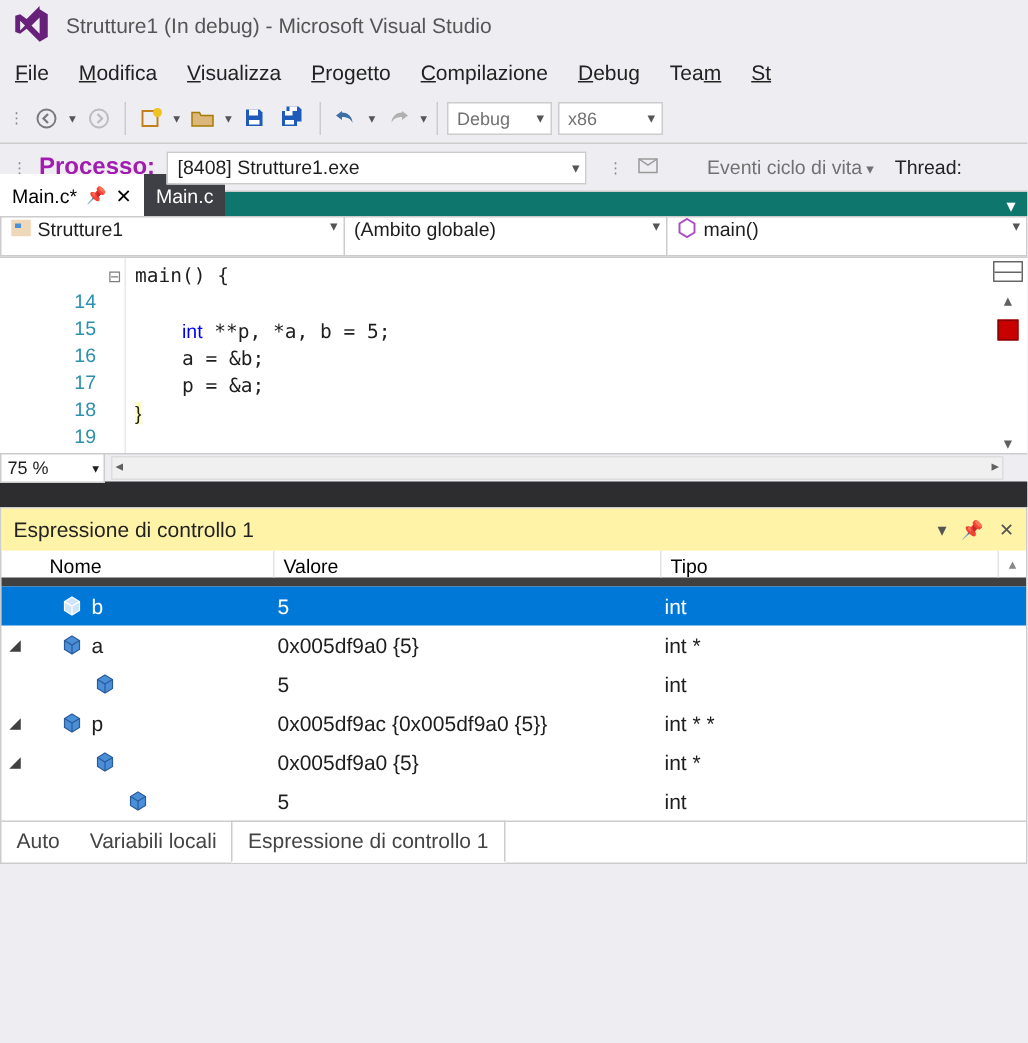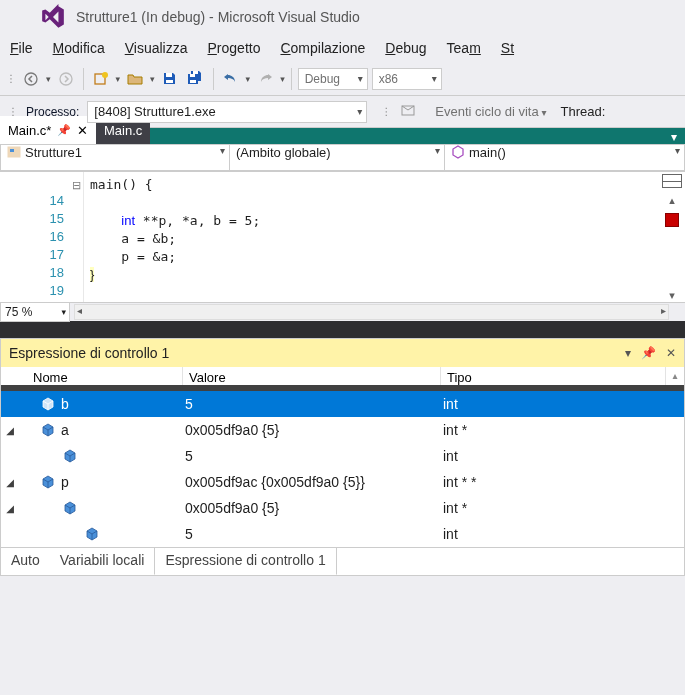--- a/index.html
+++ b/index.html
@@ -1,36 +1,36 @@
 <!DOCTYPE html>
 <html><head>
 <meta charset="utf-8">
 <style>
   * { box-sizing: border-box; margin: 0; padding: 0; font-family: "Segoe UI", Tahoma, sans-serif; }
   body { width: 685px; height: 695px; background: #eeeef2; color: #1e1e1e; font-size: 13px; overflow: hidden; }
 
-  .title-bar { height: 34px; display: flex; align-items: center; padding: 0 8px; gap: 10px; margin-left: 32px; }
+  .title-bar { height: 34px; display: flex; align-items: center; padding: 0 8px; gap: 10px; }
   .vs-logo { width: 26px; height: 26px; display:flex; align-items:center; justify-content:center; }
   .title-text { font-size: 14px; color: #555; }
 
   .menu-bar { height: 28px; display: flex; align-items: center; padding: 0 10px; gap: 20px; font-size: 14px; color: #222; }
   .menu-item { cursor: default; }
   .menu-item .accel { text-decoration: underline; }
 
   .toolbar { height: 34px; display: flex; align-items: center; padding: 0 6px; gap: 4px; border-bottom: 1px solid #ccc; background: #eeeef2; }
   .tb-sep { width:1px; height:22px; background:#ccc; margin:0 2px; }
   .tb-btn { width:22px; height:22px; display:flex; align-items:center; justify-content:center; border-radius:2px; }
   .tb-combo { height:22px; border:1px solid #ccc; background:#fff; padding:0 18px 0 6px; display:flex; align-items:center; position:relative; font-size:12px; color:#717171; min-width:70px; }
   .tb-combo::after { content:"▾"; position:absolute; right:4px; font-size:10px; color:#555; }
 
   .process-bar { height: 32px; display: flex; align-items: center; padding: 0 8px; gap: 8px; background:#eeeef2; border-bottom:1px solid #ccc; }
-  .process-label { font-size:12px; color:#0f172a; }
+  .process-label { font-size:16px; color:#a21caf;font-weight:bold; }
   .process-combo { flex:0 0 280px; height:22px; border:1px solid #ccc; background:#fff; padding:0 18px 0 6px; display:flex; align-items:center; position:relative; font-size:13px; }
   .process-combo::after { content:"▾"; position:absolute; right:4px; font-size:10px; color:#555; }
-  .lifecycle { font-size:13px; color:#717171; margin-left:12px; }
+  .lifecycle { font-size:13px; color:#717171; margin-left:24px; }
   .lifecycle::after { content:" ▾"; font-size:10px; }
   .thread-label { font-size:13px; color:#222; margin-left:6px; }
 
   .tab-strip { height: 16px; background:#0f766e; display:flex; align-items:flex-end; }
   .doc-tab { height:28px; padding:0 8px; display:flex; align-items:center; gap:6px; font-size:13px; color:#fff; background:#3f3f46; }
   .doc-tab.active { background:#fff; color:#000; }
   .tab-pin { font-size:11px; }
   .tab-close { font-size:13px; }
   .tab-strip-right { margin-left:auto; color:#fff; padding:0 8px; font-size:12px; }
 

